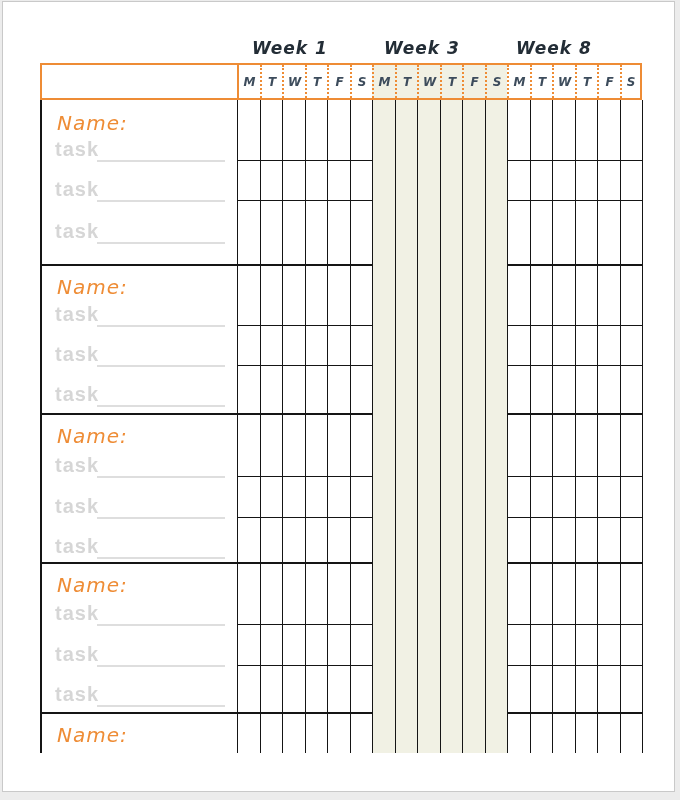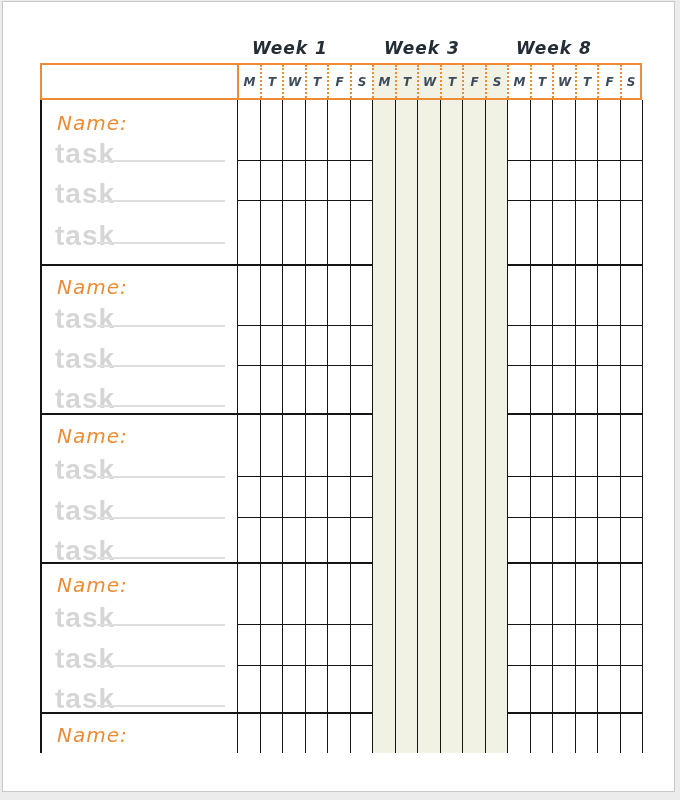--- a/index.html
+++ b/index.html
@@ -26,21 +26,21 @@
   .shade{position:absolute;background:var(--week2-shade,#f1f1e4);}
   .vline{position:absolute;width:1px;background:var(--grid-line,#151515);}
   .vline.tleft{width:2px;}
   .hline{position:absolute;height:2px;background:var(--grid-line,#151515);}
   .rowline{position:absolute;height:1px;background:var(--grid-line,#151515);}
   .cell{position:absolute;background:transparent;}
   
   .namelabel{position:absolute;color:var(--accent-orange,#ee8c35);font-size:20px;
              font-style:italic;letter-spacing:1px;}
   .nameinput{position:absolute;background:transparent;}
-  .tasklabel{position:absolute;color:var(--task-gray,#d6d6d6);font-size:28px;font-weight:bold;
+  .tasklabel{position:absolute;color:var(--task-gray,#d6d6d6);font-size:20px;font-weight:bold;
              letter-spacing:1px;font-family:"Liberation Sans",sans-serif;}
   .underline{position:absolute;height:2px;background:var(--task-line-gray,#dedede);}
 </style>
 </head>
 <body>
 
 <div class="canvas" id="app">
   <div class="page"></div>
 
   <div class="weeklabel" style="left:252px">Week 1</div>

